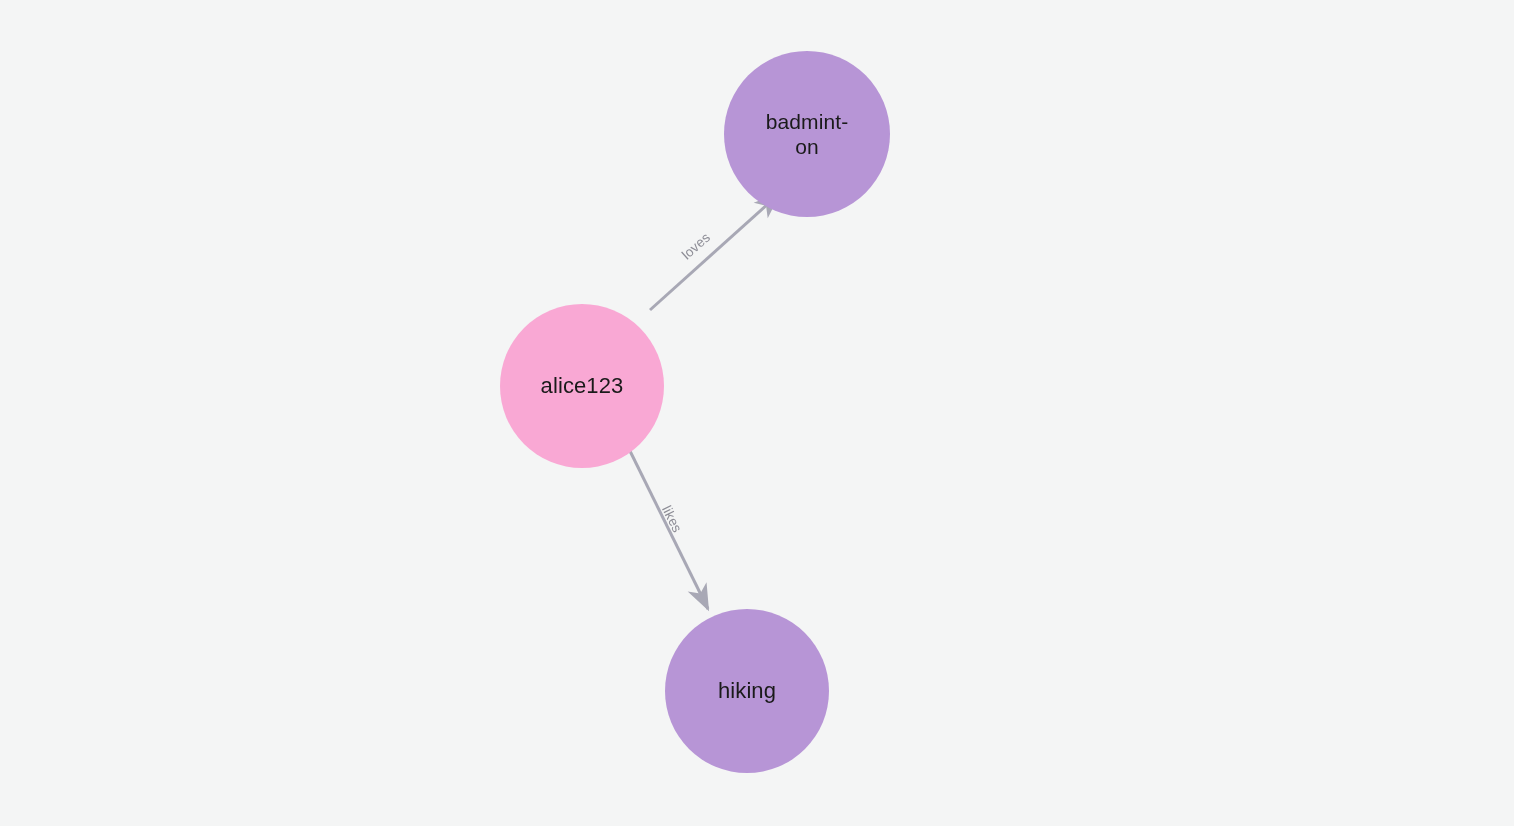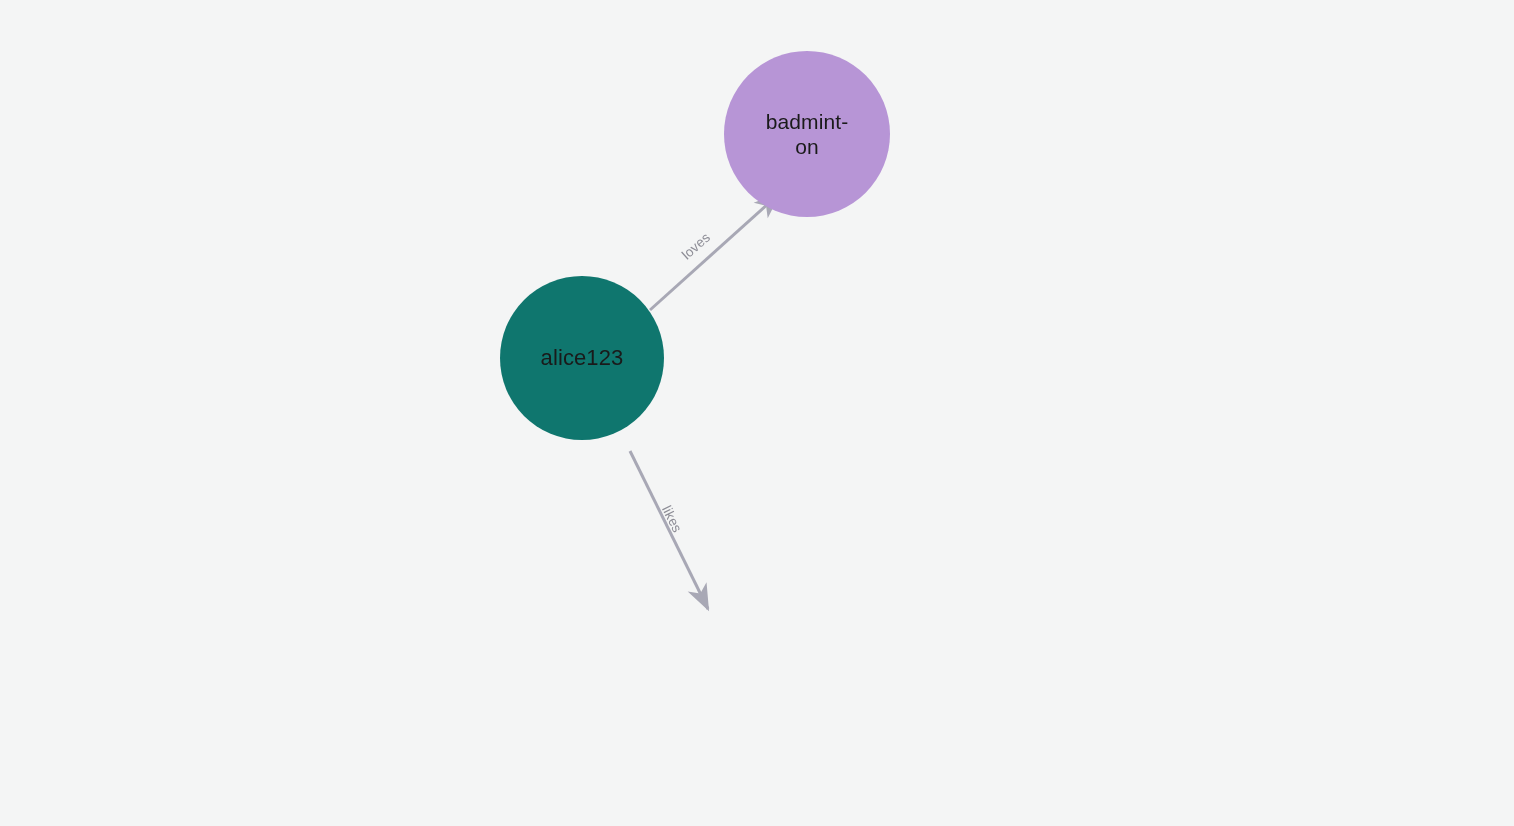--- a/index.html
+++ b/index.html
@@ -73,23 +73,26 @@
     </g>
     <g>
       <line x1="630" y1="451" x2="708" y2="609" stroke="#a8a8b5" stroke-width="3" marker-end="url(#arrowhead)"></line>
     </g>
   </svg>
 
   <div class="edge-label" style="left:696px; top:246px; transform: translate(-50%,-50%) rotate(-41.9deg);">loves</div>
 
   <div class="edge-label" style="left:672px; top:519px; transform: translate(-50%,-50%) rotate(63.7deg);">likes</div>
 
-  <div class="node" style="left:500px; top:276px; width:164px; height:164px; background:#0f766e;">
+  <div class="node" style="left:500px; top:304px; width:164px; height:164px; background:#f9a8d4;">
     <span class="node-label" style="font-size:22px;">alice123</span>
   </div>
 
   <div class="node" style="left:724px; top:51px; width:166px; height:166px; background:#b795d6;">
     <span class="node-label" style="font-size:21px;">badmint-
 on</span>
   </div>
 
+  <div class="node" style="left:665px; top:609px; width:164px; height:164px; background:#b795d6;">
+    <span class="node-label" style="font-size:22px;">hiking</span>
+  </div>
 
 </div>
 
 </body></html>

